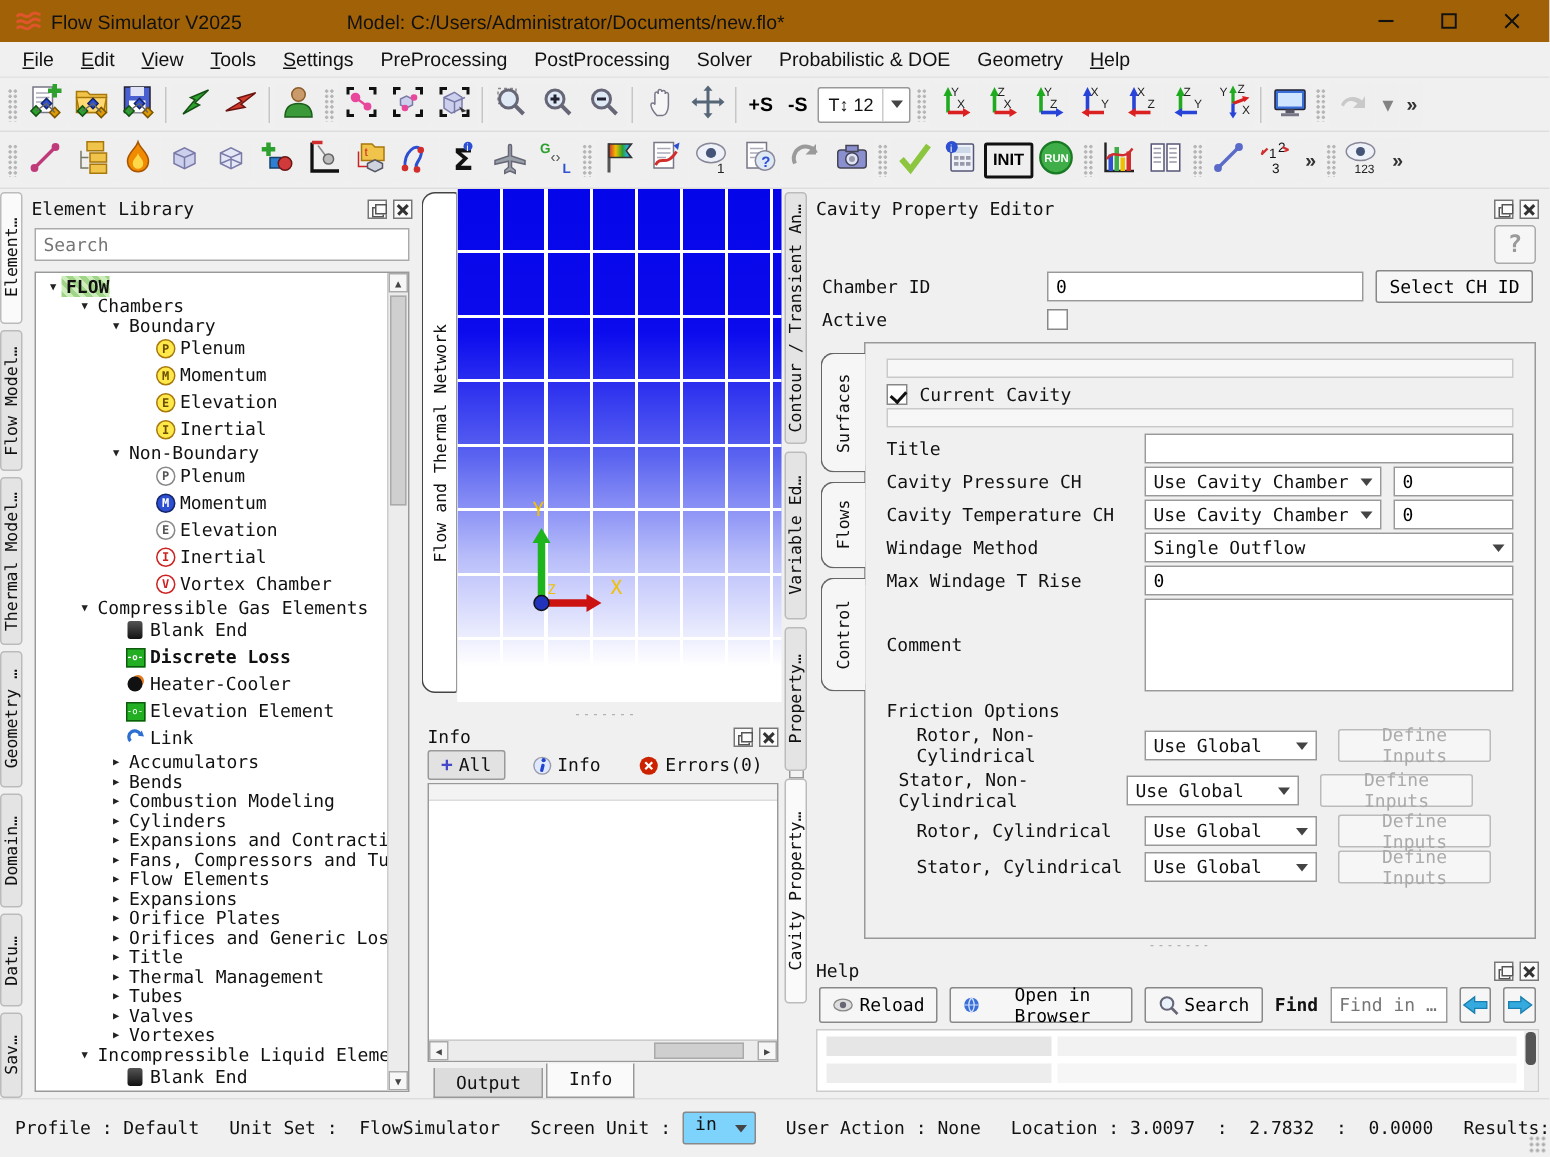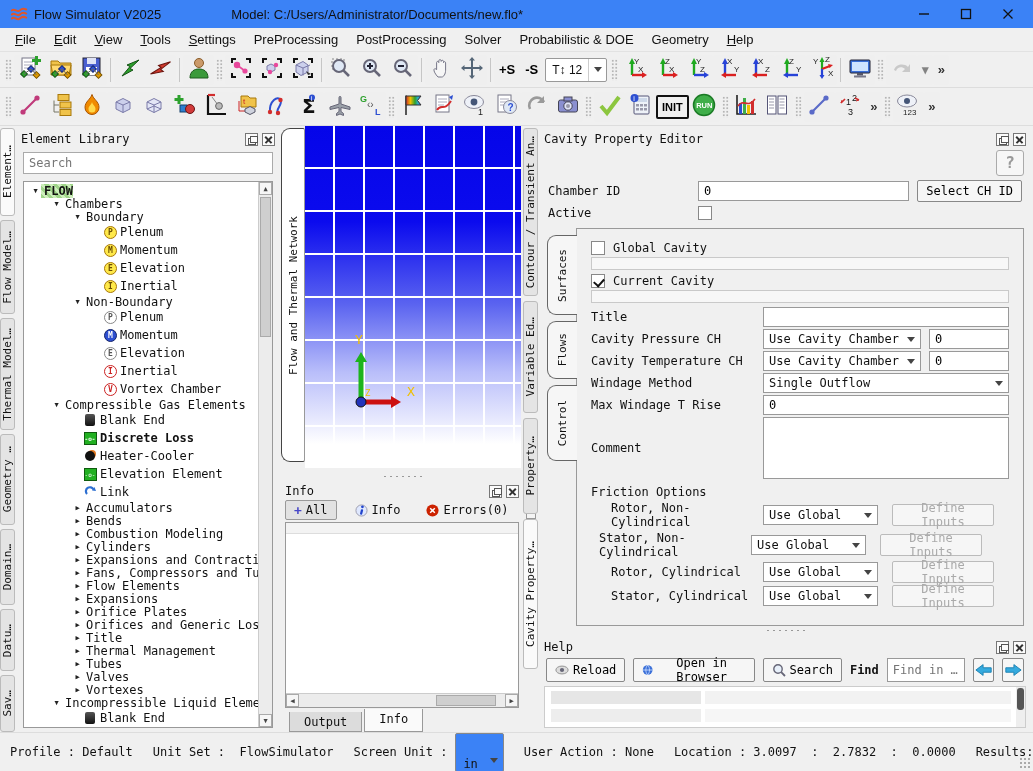--- a/index.html
+++ b/index.html
@@ -1,20 +1,20 @@
 <!DOCTYPE html>
 <html><head>
 <meta charset="utf-8">
 <style>
   * { box-sizing: border-box; margin: 0; padding: 0; }
   html,body { width:1033px; height:771px; overflow:hidden; }
   body { font: 12px "DejaVu Sans Mono", monospace; background:#f0f0f0; color:#111; }
 
   
-  .titlebar { height:28px; background:#3b82f6; display:flex; align-items:center; padding:0 10px;
+  .titlebar { height:28px; background:#a16207; display:flex; align-items:center; padding:0 10px;
               font-family:"Liberation Sans",sans-serif; font-size:13px; }
   .logo { width:18px; height:16px; margin-right:6px; }
   .tb-title { margin-right:70px; }
   .tb-model { flex:1; }
   .winbtns { display:flex; gap:28px; padding-right:8px; }
   .winbtn { width:14px; height:14px; display:flex; align-items:center; justify-content:center; }
 
   
   .menubar { height:24px; background:#f0f0f0; display:flex; align-items:center; padding:0 6px;
              font-family:"Liberation Sans",sans-serif; font-size:13px; border-bottom:1px solid #e2e2e2; }
@@ -147,21 +147,21 @@
   .help-content { flex:1; background:#fff; border:1px solid #ccc; margin:0 4px 4px 4px; position:relative; padding:4px 14px 0 6px; }
   .skel { height:13px; margin-bottom:5px; display:flex; gap:4px; }
   .skel .b1 { width:150px; background:#e6e6e6; } .skel .b2 { flex:1; background:#f2f2f2; }
   .help-vs { position:absolute; right:0; top:0; bottom:0; width:9px; background:#eee; }
   .help-vs .thumb { position:absolute; top:1px; left:1px; width:7px; height:22px; background:#555; border-radius:3px; }
 
   
   .statusbar { height:39px; border-top:1px solid #ddd; display:flex; align-items:center; padding:0 10px; position:relative; }
   .ssep { width:1px; height:20px; background:#999; margin:0 10px; }
   .sseg { white-space:pre; }
-  .unit-combo { display:flex; align-items:flex-end; border:1px solid #888; background:#3b82f6; height:39px; border-radius:2px; margin-left:8px; }
+  .unit-combo { display:flex; align-items:flex-start; border:1px solid #888; background:#7dd3fc; height:22px; border-radius:2px; margin-left:8px; }
   .unit-combo .cval { padding:0 7px; }
   .unit-combo .carrow { width:18px; height:20px; display:flex; align-items:center; justify-content:center; }
   .grip-corner { position:absolute; right:2px; bottom:2px; width:12px; height:12px;
                  background:radial-gradient(#aaa 1px, transparent 1.2px) 0 0/4px 4px; }
 </style>
 </head>
 <body>
 
 <div class="titlebar">
   <svg class="logo" viewBox="0 0 20 16">
@@ -979,24 +979,20 @@
         <span class="gtab gt1">
             <span class="vtext">Surfaces</span>
           </span>
         <span class="gtab gt2">
             <span class="vtext">Flows</span>
           </span>
         <span class="gtab gt3">
             <span class="vtext">Control</span>
           </span>
 
-        <div class="frow" style="margin-top:4px">
-          <span class="cb"></span>
-          <span style="margin-left:8px">Global Cavity</span>
-        </div>
         <div class="dstrip"></div>
         <div class="frow">
           <span class="cb checked"></span>
           <span style="margin-left:8px">Current Cavity</span>
         </div>
         <div class="dstrip"></div>
 
         <div class="frow">
           <span class="flabel" style="width:172px">Title</span>
           <input class="input" style="flex: 1 1 0%;" value="">

